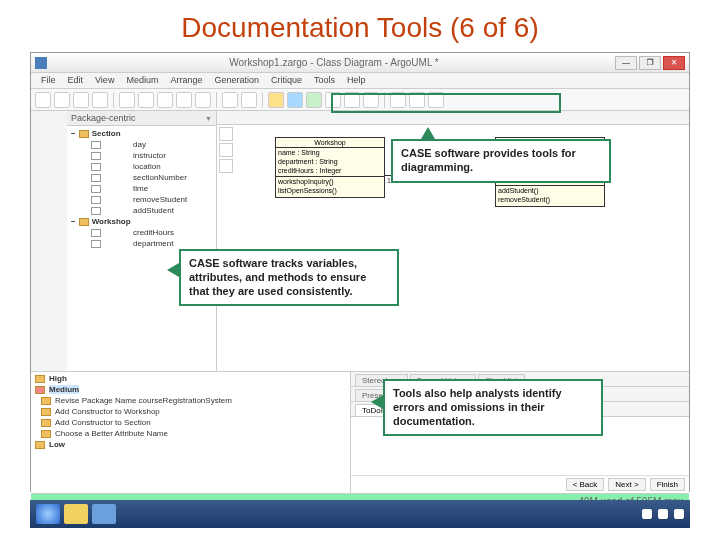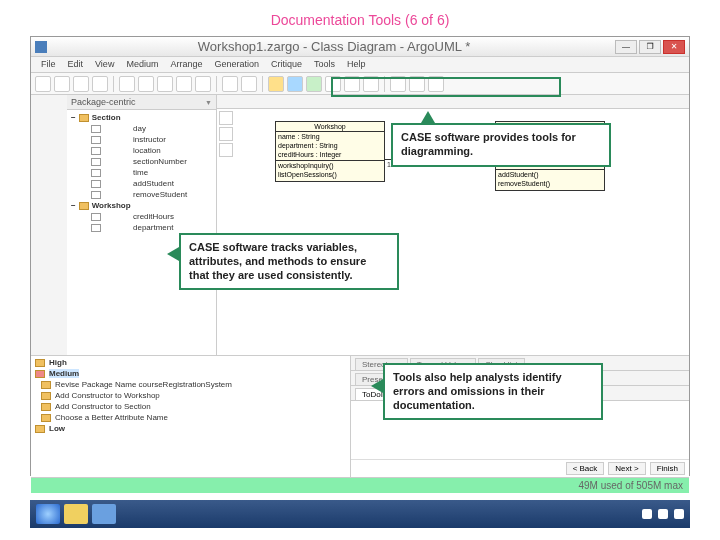--- a/index.html
+++ b/index.html
@@ -1,21 +1,21 @@
 <!DOCTYPE html>
 <html><head>
 <meta charset="utf-8">
 <style>
   * { box-sizing: border-box; margin: 0; padding: 0; }
   body { font-family: Arial, sans-serif; background: #fff; width: 720px; height: 540px; overflow: hidden; position: relative; }
-  .slide-title { text-align: center; font-size: 14px; padding: 12px 0 8px; color: #ec4899; }
+  .slide-title { text-align: center; font-size: 28px; padding: 12px 0 8px; color: #c2410c; }
   .app-frame { margin: 0 30px; border: 1px solid #999; background: #f4f4f4; height: 440px; position: relative; font-size: 9px; }
   .titlebar { height: 20px; background: linear-gradient(#fff,#e8e8e8); border-bottom: 1px solid #ccc; display: flex; align-items: center; padding: 0 4px; position: relative; }
   .titlebar .icon-sq { width: 12px; height: 12px; background: #4a7ebb; margin-right: 6px; }
-  .titlebar .title-text { color: #666; font-size: 13px; flex: 1; text-align: center; }
+  .titlebar .title-text { color: #666; font-size: 10px; flex: 1; text-align: center; }
   .winbtns { display: flex; gap: 2px; }
   .winbtn { width: 22px; height: 14px; background: #eee; border: 1px solid #bbb; display: flex; align-items: center; justify-content: center; font-size: 8px; }
   .winbtn.close { background: #d9534f; color: #fff; border-color: #c9302c; }
   .menubar { height: 16px; background: #f4f4f4; border-bottom: 1px solid #ccc; display: flex; padding: 0 4px; font-size: 9px; color: #444; }
   .menubar span { padding: 2px 6px; }
   .toolbar { height: 22px; background: #f8f8f8; border-bottom: 1px solid #ccc; display: flex; align-items: center; gap: 3px; padding: 0 4px; }
   .tbtn { width: 16px; height: 16px; border: 1px solid #ccc; background: #fff; border-radius: 2px; display:flex;align-items:center;justify-content:center;}
   .tbtn.color1{background:#ffe08a;} .tbtn.color2{background:#a8d8ff;} .tbtn.color3{background:#c8f0c8;}
   .tsep { width:1px; height:16px; background:#ccc; margin:0 2px;}
   .app-body { display: flex; height: 260px; margin-left: 36px; }
@@ -150,25 +150,25 @@
         <div class="tree-item sub">
             <span class="ticon file"></span>
             <span>sectionNumber</span>
           </div>
         <div class="tree-item sub">
             <span class="ticon file"></span>
             <span>time</span>
           </div>
         <div class="tree-item sub">
             <span class="ticon file"></span>
+            <span>removeStudent</span>
+          </div>
+        <div class="tree-item sub">
+            <span class="ticon file"></span>
             <span>addStudent</span>
-          </div>
-        <div class="tree-item sub">
-            <span class="ticon file"></span>
-            <span>removeStudent</span>
           </div>
         <div class="tree-item root">
             <span>−</span>
             <span class="ticon"></span>
             <span>Workshop</span>
           </div>
         <div class="tree-item sub">
             <span class="ticon file"></span>
             <span>creditHours</span>
           </div>

